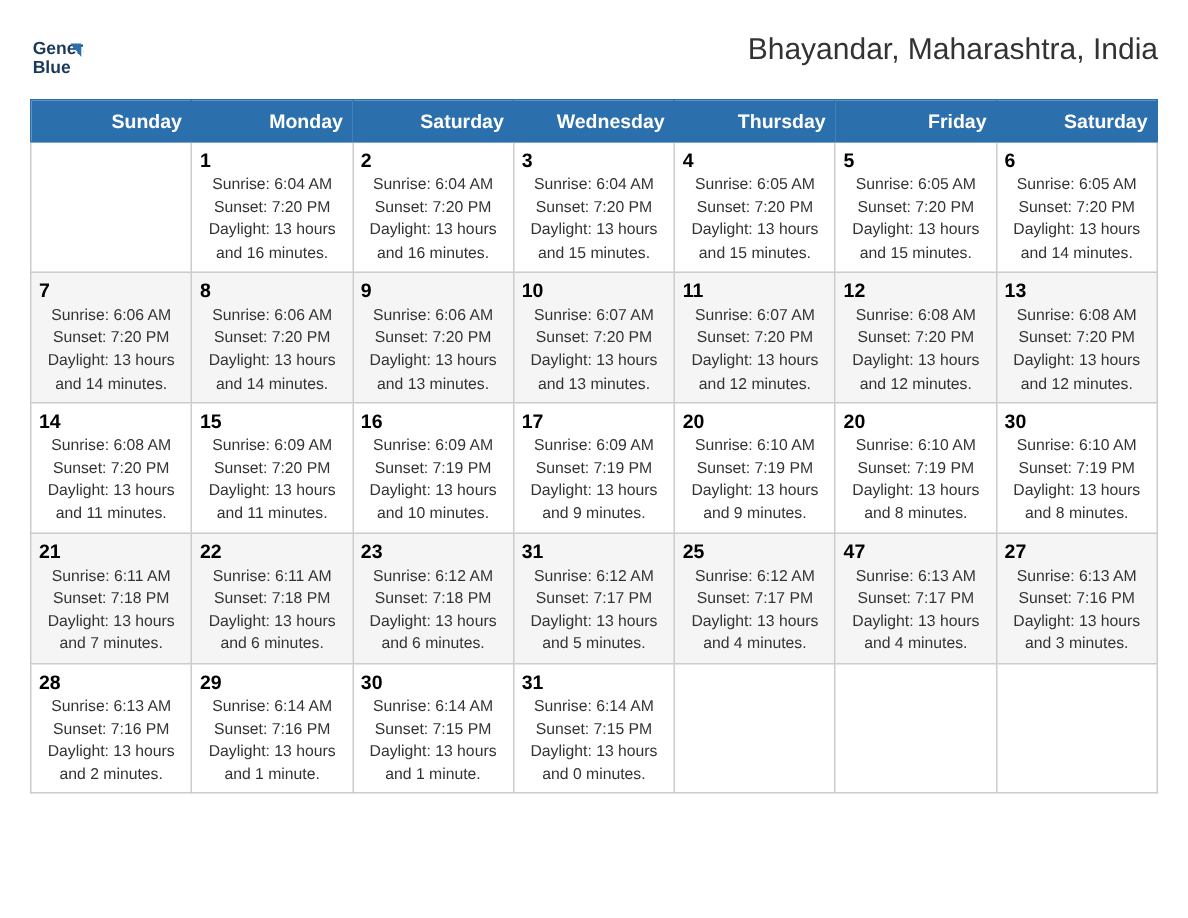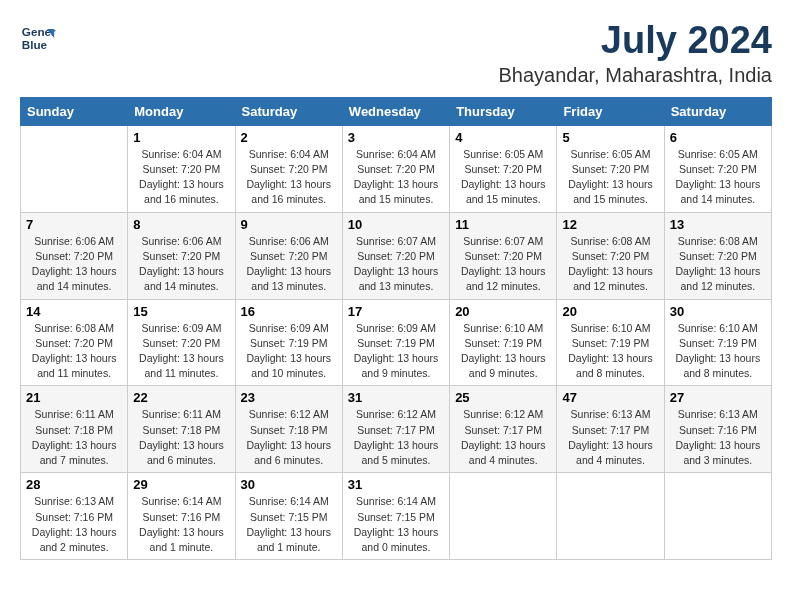--- a/index.html
+++ b/index.html
@@ -40,21 +40,21 @@
       margin-top: 2px;
     }
     table {
       width: 100%;
       border-collapse: collapse;
       font-size: 11px;
     }
     th {
       background-color: #2c6fad;
       color: #fff;
-      text-align: left;
+      text-align: right;
       padding: 6px 6px;
       font-size: 13px;
       font-weight: bold;
       border: 1px solid #2c6fad;
     }
     td {
       border: 1px solid #ccc;
       vertical-align: top;
       padding: 4px 5px;
       min-height: 80px;
@@ -91,21 +91,20 @@
   <div class="logo">
     <svg class="logo-icon" viewBox="0 0 40 40">
       <rect x="0" y="0" width="40" height="40" fill="white"></rect>
       <text x="2" y="18" font-family="Arial" font-weight="bold" font-size="13" fill="#1a3a5c">General</text>
       <text x="2" y="32" font-family="Arial" font-weight="bold" font-size="13" fill="#1a3a5c">Blue</text>
       <polygon points="30,10 38,10 38,20" fill="#2c6fad"></polygon>
     </svg>
 
   </div>
   <div class="title-area">
-    <div class="month-title">July 2024</div>
     <div class="location-title">Bhayandar, Maharashtra, India</div>
   </div>
 </div>
 
 <table>
   <thead>
     <tr>
     <th>Sunday</th>
         <th>Monday</th>
         <th>Saturday</th>

